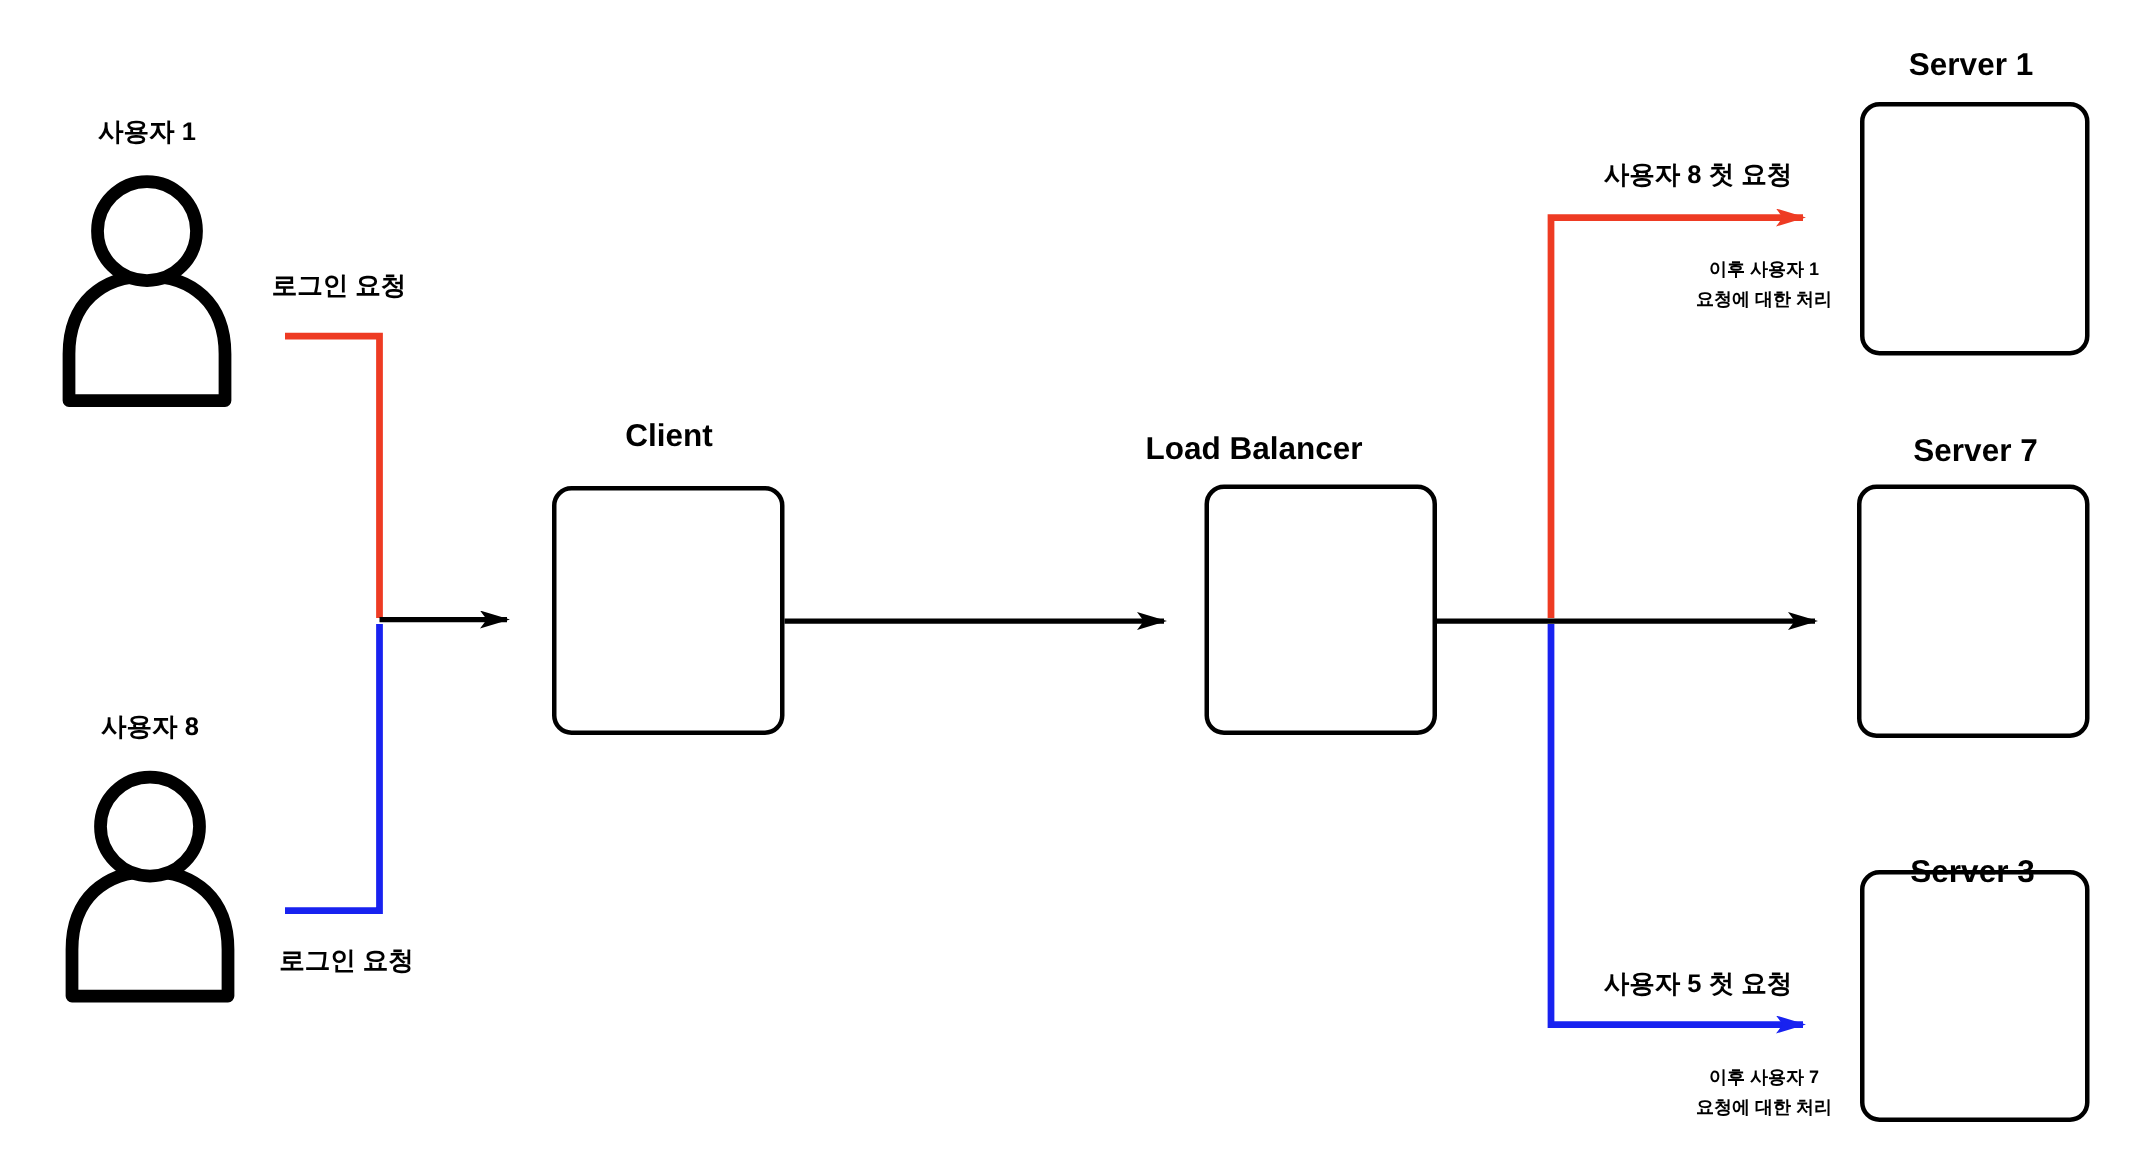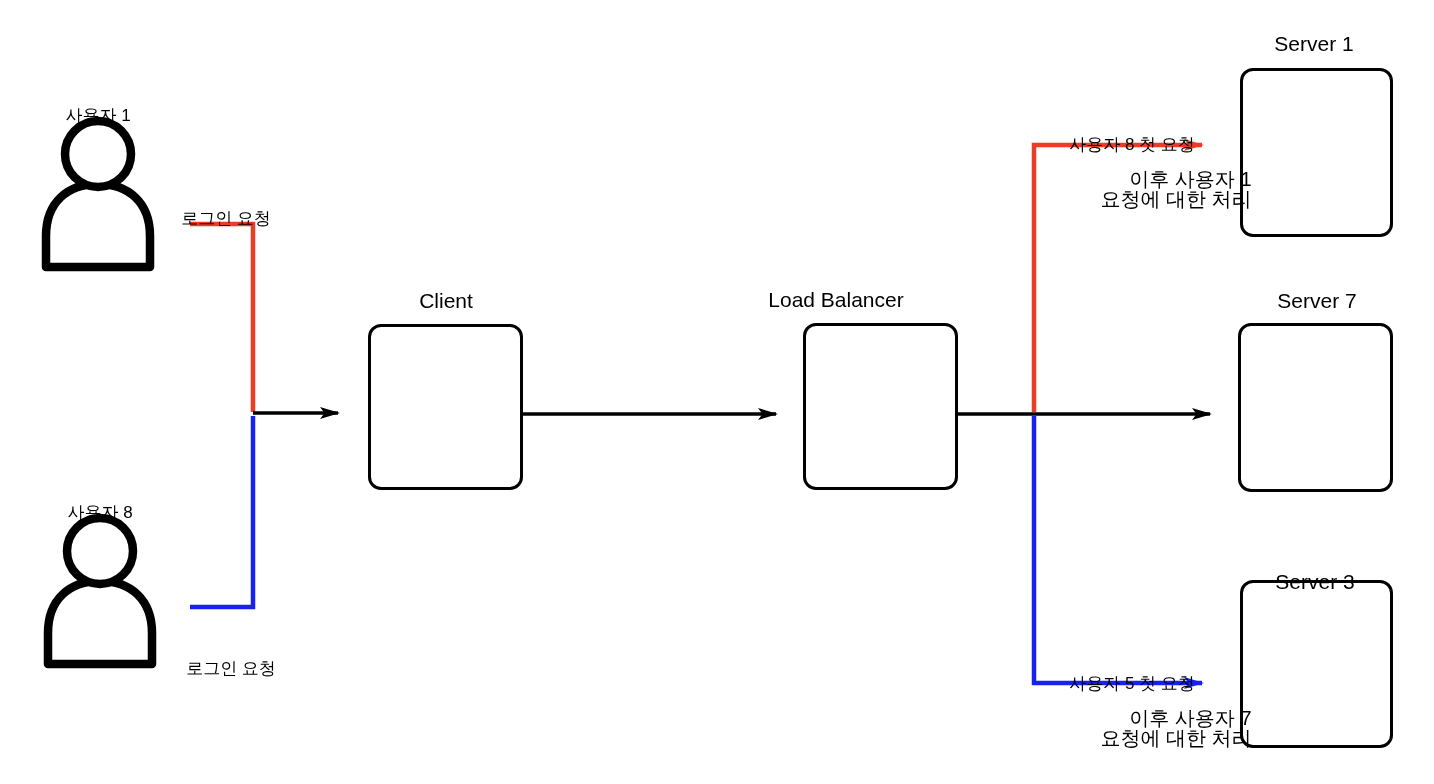--- a/index.html
+++ b/index.html
@@ -24,47 +24,46 @@
     position: absolute;
     box-sizing: border-box;
     background: #ffffff;
     border: 3.5px solid #000000;
     border-radius: 13px;
   }
   .label {
     position: absolute;
     transform: translateX(-50%);
     white-space: nowrap;
-    font-weight: normal;
+    font-weight: bold;
     color: #000000;
-    text-align: right;
+    text-align: center;
   }
   .node-title {
     font-size: 21px;
   }
   .annot {
     font-size: 17px;
-    margin-top: 28px;
   }
   .annot-sm {
-    font-size: 20px;
+    font-size: 12px;
     line-height: 20px;
   }
   
   #client-box        { left: 368px;  top: 324px; width: 155px; height: 166px; }
   #load-balancer-box { left: 803px;  top: 323px; width: 155px; height: 167px; }
   #server1-box       { left: 1240px; top: 68px;  width: 153px; height: 169px; }
   #server2-box       { left: 1238px; top: 323px; width: 155px; height: 169px; }
   #server3-box       { left: 1240px; top: 580px; width: 153px; height: 168px; }
   
   #user1-label   { left: 98px;   top: 76px;  }
   #user2-label   { left: 100px;  top: 473px; }
   #login1-label  { left: 226px;  top: 179px; }
   #login2-label  { left: 231px;  top: 629px; }
-  #client-title  { left: 446px;  top: 289px; }
+  #client-title  { left: 446px;  top: 279px; }
   #lb-title      { left: 836px;  top: 288px; }
   #server1-title { left: 1314px; top: 32px;  }
   #server2-title { left: 1317px; top: 289px; }
   #server3-title { left: 1315px; top: 570px; }
   #s1-first      { left: 1132px; top: 105px; }
   #s1-after      { left: 1176px; top: 169px; }
   #s2-first      { left: 1132px; top: 644px; }
   #s2-after      { left: 1176px; top: 708px; }
 </style>
 </head>

